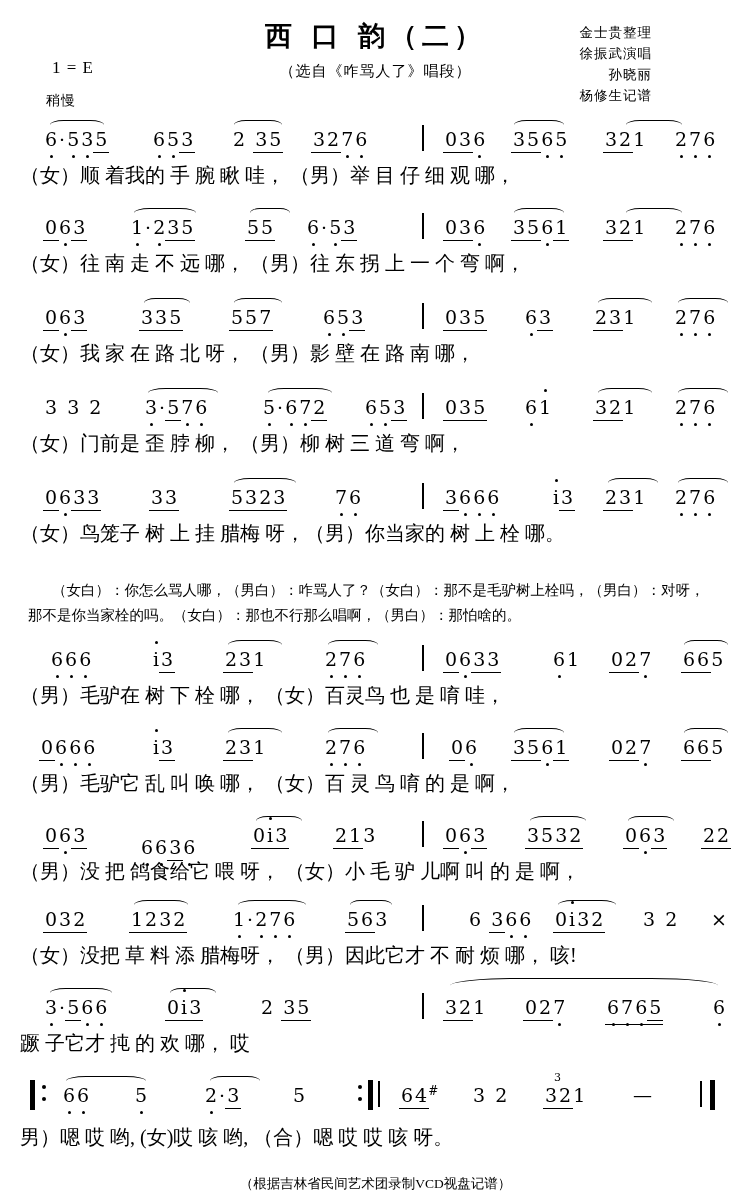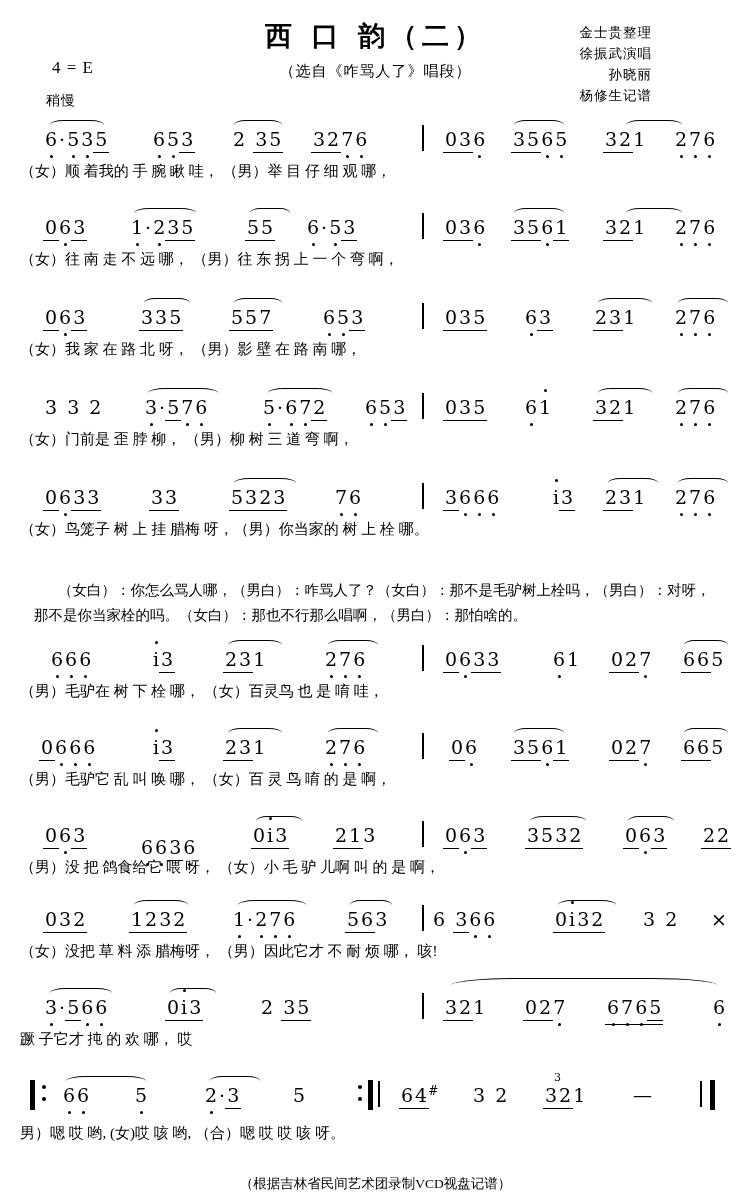--- a/index.html
+++ b/index.html
@@ -83,21 +83,21 @@
     margin-left: 34px;
     width: 690px;
     font-family: "DejaVu Serif", serif;
     font-size: 19px;
   }
   .lyric-row {
     position: relative;
     height: 26px;
     margin-left: 20px;
     width: 710px;
-    font-size: 15px;
+    font-size: 20px;
     font-family: "Liberation Serif", serif;
     white-space: nowrap;
   }
   .cell {
     position: absolute;
     top: 0;
     text-align: center;
     white-space: nowrap;
   }
   .note {
@@ -227,21 +227,21 @@
   <div class="title">西 口 韵（二）</div>
   <div class="subtitle">（选自《咋骂人了》唱段）</div>
 
   <div class="credits">
     <div><span class="nm">金士贵</span><span class="rl">整理</span></div>
     <div><span class="nm">徐振武</span><span class="rl">演唱</span></div>
     <div><span class="nm">孙晓丽</span><span class="rl"></span></div>
     <div><span class="nm">杨修生</span><span class="rl">记谱</span></div>
   </div>
 
-  <div class="keysig">4 = E</div>
+  <div class="keysig">1 = E</div>
   <div class="tempo">稍慢</div>
 
   <div class="system" style="top:128px;">
     <div class="notes-row">
       <div class="cell" style="left:10px;"><span class="note dotu">6</span><span class="note">·</span><span class="note u1 dotu">5</span><span class="note u1 dotu">3</span><span class="note u1">5</span></div>
       <div class="cell" style="left:118px;"><span class="note dotu">6</span><span class="note u1 dotu">5</span><span class="note u1">3</span></div>
       <div class="cell" style="left:198px;"><span class="note">2</span><span class="note">&nbsp;</span><span class="note u1">3</span><span class="note u1">5</span></div>
       <div class="cell" style="left:278px;"><span class="note u1">3</span><span class="note u1">2</span><span class="note u1 dotu">7</span><span class="note u1 dotu">6</span></div>
       <div class="barline" style="left:388px;"></div>
       <div class="cell" style="left:410px;"><span class="note u1">0</span><span class="note u1">3</span><span class="note u1 dotu">6</span></div>
@@ -324,21 +324,21 @@
       <div class="cell" style="left:518px;"><span class="note dotover">i</span><span class="note u1">3</span></div>
       <div class="cell" style="left:570px;"><span class="note u1">2</span><span class="note u1">3</span><span class="note">1</span></div>
       <div class="cell" style="left:640px;"><span class="note u1 dotu">2</span><span class="note u1 dotu">7</span><span class="note u1 dotu">6</span></div>
       <div class="slur" style="left:200px; top:-8px; width:62px;"></div>
       <div class="slur" style="left:574px; top:-8px; width:50px;"></div>
       <div class="slur" style="left:644px; top:-8px; width:50px;"></div>
     </div>
     <div class="lyric-row">（女）鸟笼子 树 上 挂 腊梅 呀，（男）你当家的 树 上 栓 哪。</div>
   </div>
 
-  <div class="spoken" style="top:578px;margin-left:6px;">
+  <div class="spoken" style="top:578px;">
     <div><span class="ind"></span><span>（女白）：你怎么骂人哪，（男白）：咋骂人了？（女白）：那不是毛驴树上栓吗，（男白）：对呀，</span></div>
     <div><span>那不是你当家栓的吗。（女白）：那也不行那么唱啊，（男白）：那怕啥的。</span></div>
   </div>
 
   <div class="system" style="top:648px;">
     <div class="notes-row">
       <div class="cell" style="left:16px;"><span class="note u1 dotu">6</span><span class="note u1 dotu">6</span><span class="note u1 dotu">6</span></div>
       <div class="cell" style="left:118px;"><span class="note dotover">i</span><span class="note u1">3</span></div>
       <div class="cell" style="left:190px;"><span class="note u1">2</span><span class="note u1">3</span><span class="note">1</span></div>
       <div class="cell" style="left:290px;"><span class="note u1 dotu">2</span><span class="note u1 dotu">7</span><span class="note u1 dotu">6</span></div>
@@ -391,21 +391,21 @@
     <div class="lyric-row">（男）没 把 鸽食给它   喂   呀，   （女）小 毛 驴 儿啊 叫 的 是 啊，</div>
   </div>
 
   <div class="system" style="top:908px;">
     <div class="notes-row">
       <div class="cell" style="left:10px;"><span class="note u1">0</span><span class="note u1">3</span><span class="note u1">2</span></div>
       <div class="cell" style="left:96px;"><span class="note u1">1</span><span class="note u1">2</span><span class="note u1">3</span><span class="note u1">2</span></div>
       <div class="cell" style="left:198px;"><span class="note dotu">1</span><span class="note">·</span><span class="note u1 dotu">2</span><span class="note u1 dotu">7</span><span class="note u1 dotu">6</span></div>
       <div class="cell" style="left:312px;"><span class="note u1">5</span><span class="note u1">6</span><span class="note">3</span></div>
       <div class="barline" style="left:388px;"></div>
-      <div class="cell" style="left:398px;"><span class="note">6</span><span class="note">&nbsp;</span><span class="note u1">3</span><span class="note u1 dotu">6</span><span class="note u1 dotu">6</span></div>
+      <div class="cell" style="left:434px;"><span class="note">6</span><span class="note">&nbsp;</span><span class="note u1">3</span><span class="note u1 dotu">6</span><span class="note u1 dotu">6</span></div>
       <div class="cell" style="left:520px;"><span class="note u1">0</span><span class="note u1 dotover">i</span><span class="note u1">3</span><span class="note u1">2</span></div>
       <div class="cell" style="left:608px;"><span class="note">3</span><span class="note">&nbsp;</span><span class="note">2</span></div>
       <div class="cell" style="left:676px;"><span class="note">×</span></div>
       <div class="slur" style="left:100px; top:-8px; width:54px;"></div>
       <div class="slur" style="left:204px; top:-8px; width:68px;"></div>
       <div class="slur" style="left:316px; top:-8px; width:42px;"></div>
       <div class="slur" style="left:524px; top:-8px; width:58px;"></div>
     </div>
     <div class="lyric-row">（女）没把 草 料 添 腊梅呀，     （男）因此它才    不 耐   烦 哪， 咳!</div>
   </div>

